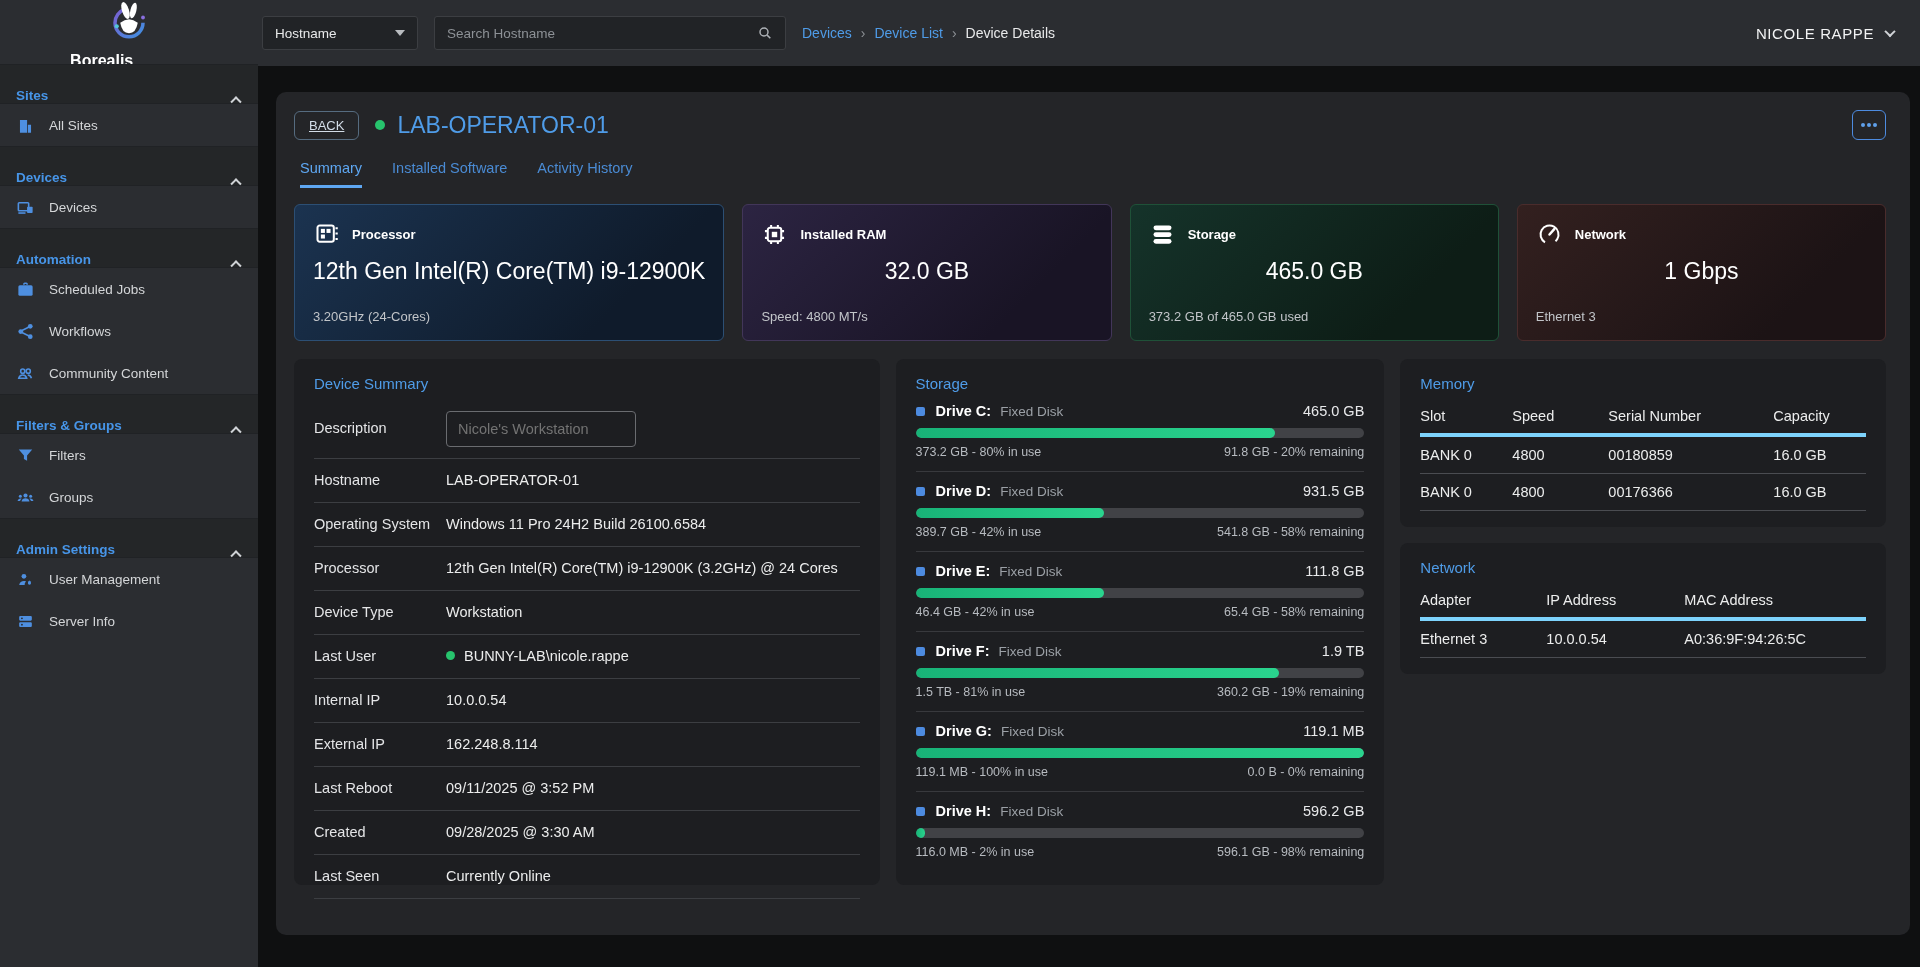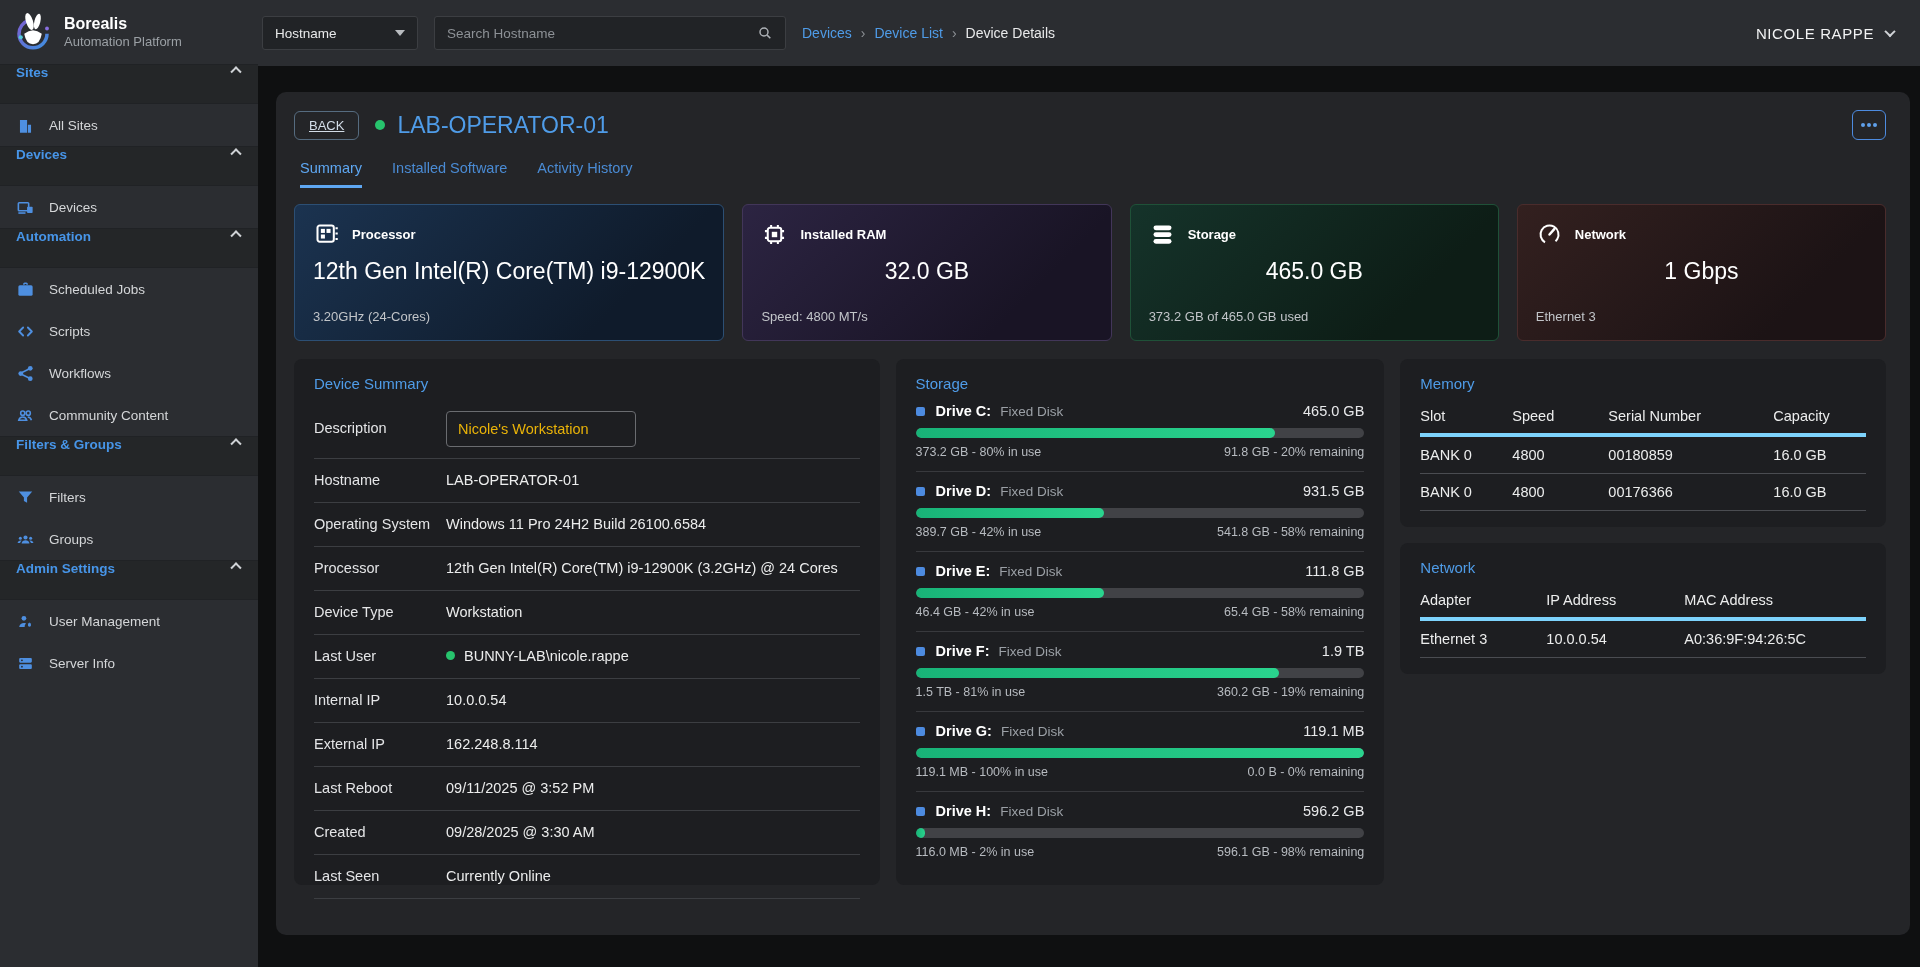--- a/index.html
+++ b/index.html
@@ -2,26 +2,26 @@
 <html><head>
 <meta charset="utf-8">
 <style>
   * { margin:0; padding:0; box-sizing:border-box; }
   html,body { width:1920px; height:967px; overflow:hidden; background:#0f1011;
     font-family:"Liberation Sans", sans-serif; color:#e8e9ea; }
   .app { display:flex; height:100%; }
 
   
   .sidebar { width:258px; flex-shrink:0; background:#2b2d31; display:flex; flex-direction:column; }
-  .brand { height:64px; display:flex; align-items:center; gap:10px; padding:0 12px; }
+  .brand { height:64px; display:flex; align-items:center; gap:10px; padding:0 12px;flex-direction:column; }
   .brand-logo { width:42px; height:42px; flex-shrink:0; }
   .brand-name { font-size:16px; font-weight:700; color:#ffffff; line-height:1.15; }
   .brand-sub { font-size:13px; color:#9ba0a5; }
   .nav { display:flex; flex-direction:column; }
-  .nav-section { height:40px; display:flex; align-items:flex-start; justify-content:space-between;
+  .nav-section { height:40px; display:flex; align-items:flex-end; justify-content:space-between;
     padding:0 18px 0 16px; background:#242628; border-top:1px solid #202225; border-bottom:1px solid #202225;
     color:#4795e8; font-weight:700; font-size:13.5px; cursor:pointer; }
   .chev { width:8px; height:8px; border-left:2px solid #d0d3d7; border-top:2px solid #d0d3d7;
     transform:rotate(45deg) translate(2px,2px); }
   .chev-dn { width:8px; height:8px; border-left:2px solid #d0d3d7; border-top:2px solid #d0d3d7;
     transform:rotate(225deg) translate(1px,1px); }
   .nav-item { height:42px; display:flex; align-items:center; gap:14px; padding:0 16px;
     color:#d4d6d8; font-size:13.5px; cursor:pointer; }
   .nav-item .ico { width:19px; height:19px; color:#4e8fe0; flex-shrink:0; display:flex; }
   .nav-item .ico svg { width:100%; height:100%; }
@@ -86,21 +86,21 @@
   .p-summary { width:587px; height:526px; }
   .p-storage { width:490px; height:526px; }
   .right-col { width:487px; display:flex; flex-direction:column; gap:16px; }
 
   
   .ds-table { margin-top:8px; }
   .ds-row { display:flex; align-items:center; padding:11px 0; border-bottom:1px solid #3c3e42; font-size:14.5px; }
   .ds-label { width:132px; flex-shrink:0; color:#e4e5e7; padding-right:10px; line-height:1.35; }
   .ds-value { color:#eceded; flex:1; line-height:1.45; }
   .desc-input { width:190px; height:36px; background:transparent; border:1px solid #6a6c70; border-radius:4px;
-    color:#eab308; font-size:14.5px; padding:0 11px; font-family:"Liberation Sans", sans-serif; outline:none; }
+    color:#737373; font-size:14.5px; padding:0 11px; font-family:"Liberation Sans", sans-serif; outline:none; }
   .online-dot { display:inline-block; width:9px; height:9px; border-radius:50%; background:#27c46d;
     margin-right:9px; vertical-align:1px; }
 
   
   .drive { padding:11px 0 12px; border-bottom:1px solid #38393d; }
   .drive:last-child { border-bottom:none; }
   .drive-head { display:flex; align-items:center; font-size:14.5px; }
   .drive-bullet { width:9px; height:9px; border-radius:2px; background:#4d8be0; margin-right:11px; }
   .drive-name { font-weight:700; color:#ffffff; }
   .drive-type { color:#9ba0a6; margin-left:9px; font-size:13.5px; }
@@ -181,28 +181,20 @@
         <span class="ico">
           <svg viewBox="0 0 24 24" fill="currentColor">
               <path d="M9 5a2 2 0 012-2h2a2 2 0 012 2v1h-2V5h-2v1H9V5z"></path>
               <rect x="3" y="6.5" width="18" height="13.5" rx="2"></rect>
             </svg>
         </span>
         <span>Scheduled Jobs</span>
       </div>
       <div class="nav-item">
         <span class="ico">
-          <svg viewBox="0 0 24 24" fill="none" stroke="currentColor" stroke-width="2.4" stroke-linecap="round" stroke-linejoin="round">
-              <path d="M9 7l-5 5 5 5M15 7l5 5-5 5"></path>
-            </svg>
-        </span>
-        <span>Scripts</span>
-      </div>
-      <div class="nav-item">
-        <span class="ico">
           <svg viewBox="0 0 24 24" fill="currentColor">
               <circle cx="6" cy="12" r="3"></circle>
               <circle cx="18" cy="5.5" r="3"></circle>
               <circle cx="18" cy="18.5" r="3"></circle>
               <path d="M7.5 10.8l9-4.5M7.5 13.2l9 4.5" stroke="currentColor" stroke-width="2" fill="none"></path>
             </svg>
         </span>
         <span>Workflows</span>
       </div>
       <div class="nav-item">

